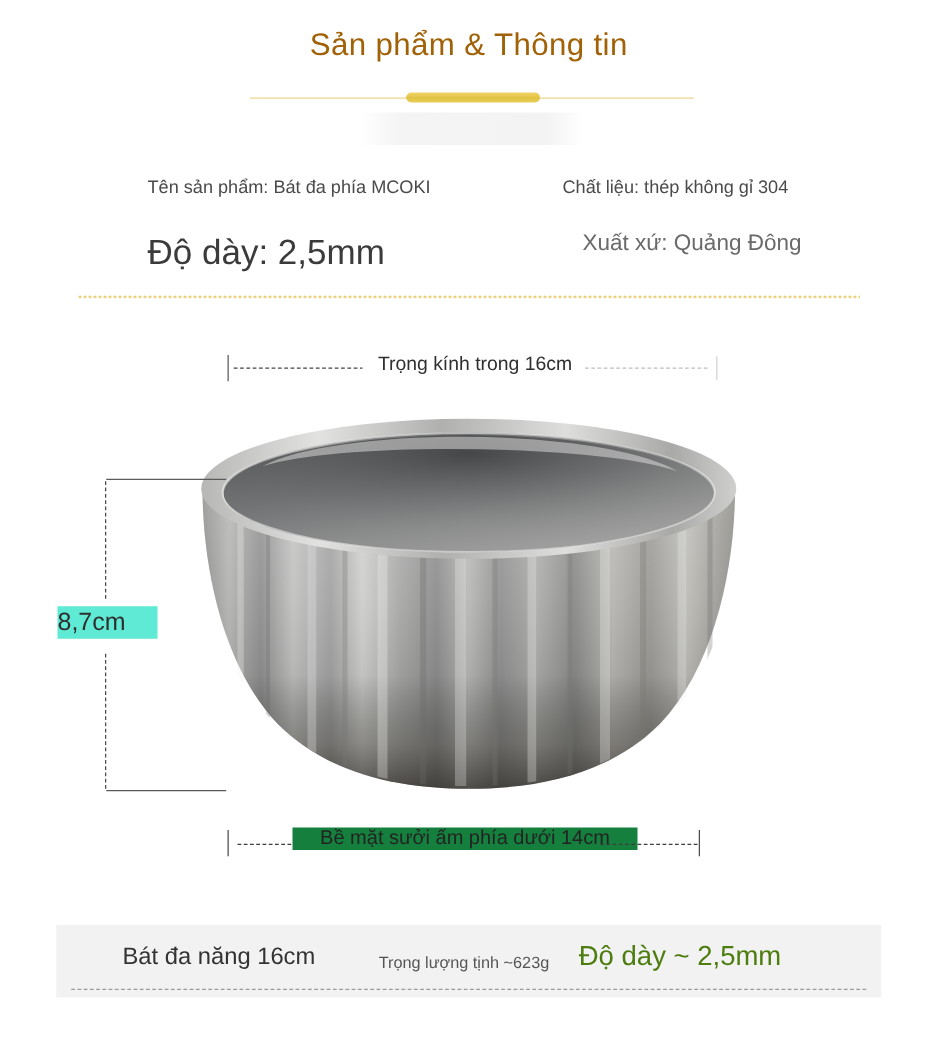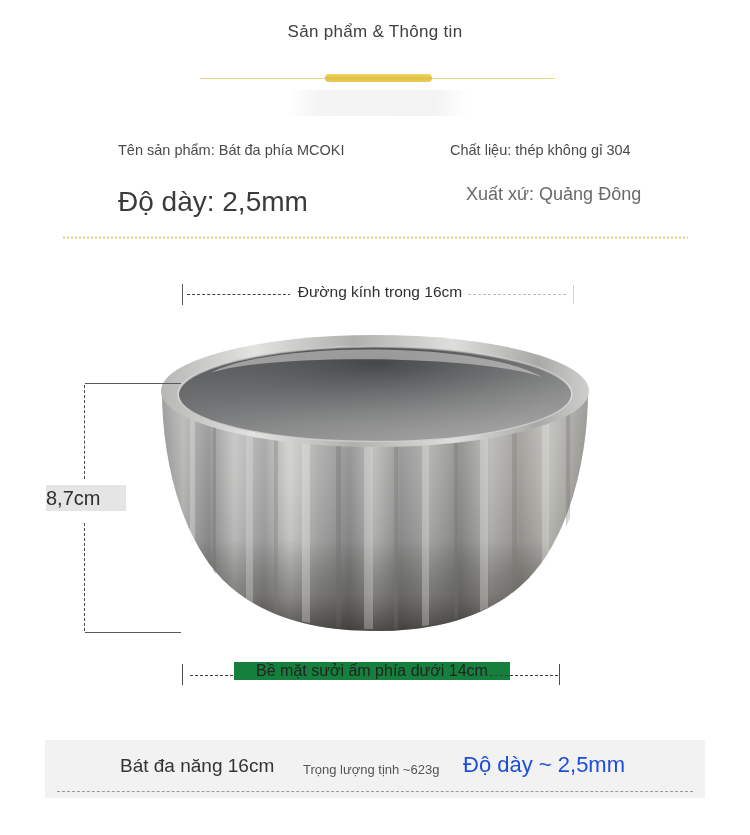--- a/index.html
+++ b/index.html
@@ -22,24 +22,24 @@
     overflow: hidden;
   }
 
   
   .header-title {
     position: absolute;
     left: 0;
     top: 22px;
     width: 750px;
     text-align: center;
-    font-size: 17px;
+    font-size: 25px;
     font-weight: 400;
     letter-spacing: 0.3px;
-    color: #404040;
+    color: #a16207;
   }
 
   
   .divider {
     position: absolute;
     left: 200px;
     top: 72px;
     width: 355px;
     height: 14px;
   }
@@ -217,21 +217,21 @@
     border-left: 1.5px dashed #4a4a4a;
   }
   .dim-left .dim-label {
     position: absolute;
     left: -38px;
     top: 102px;
     width: 80px;
     text-align: left;
     font-size: 20px;
     color: #2f2f2f;
-    background: #e5e5e5;
+    background: #5eead4;
     line-height: 26px;
   }
 
   
   .dim-bottom {
     position: absolute;
     left: 182px;
     top: 662px;
     width: 378px;
     height: 26px;
@@ -304,35 +304,35 @@
     width: 636px;
     height: 0;
     border-top: 1.4px dashed #9a9a9a;
   }
   .banner-item {
     position: absolute;
     white-space: nowrap;
     color: #333;
   }
   .banner-size {
-    left: 75px;
+    left: 53px;
     top: 15px;
     font-size: 19px;
   }
   .banner-weight {
     left: 258px;
     top: 22px;
     font-size: 13px;
     color: #555;
   }
   .banner-thickness {
     left: 418px;
     top: 12px;
     font-size: 22px;
-    color: #1d4ed8;
+    color: #4d7c0f;
   }
 </style>
 </head>
 <body>
 
 <div class="page">
 
   <div class="header-title">Sản phẩm &amp; Thông tin</div>
 
   <div class="divider">
@@ -345,21 +345,21 @@
   <div class="spec spec-name">Tên sản phẩm: Bát đa phía MCOKI</div>
   <div class="spec spec-material">Chất liệu: thép không gỉ 304</div>
   <div class="spec spec-thickness">Độ dày: 2,5mm</div>
   <div class="spec spec-origin">Xuất xứ: Quảng Đông</div>
 
   <div class="dotted-gold"></div>
 
   <div class="dim-top">
     <div class="cap-l"></div>
     <div class="dash-l"></div>
-    <div class="dim-label">Đường kính trong 16cm</div>
+    <div class="dim-label">Trọng kính trong 16cm</div>
     <div class="dash-r"></div>
     <div class="cap-r"></div>
   </div>
 
   <div class="bowl-wrap">
     <svg width="450" height="300" viewBox="0 0 450 300" xmlns="http://www.w3.org/2000/svg">
       <defs>
         <linearGradient id="bodyGrad" x1="0" y1="0" x2="1" y2="0">
           <stop offset="0.00" stop-color="#8e8e8d"></stop>
           <stop offset="0.05" stop-color="#b4b4b2"></stop>

